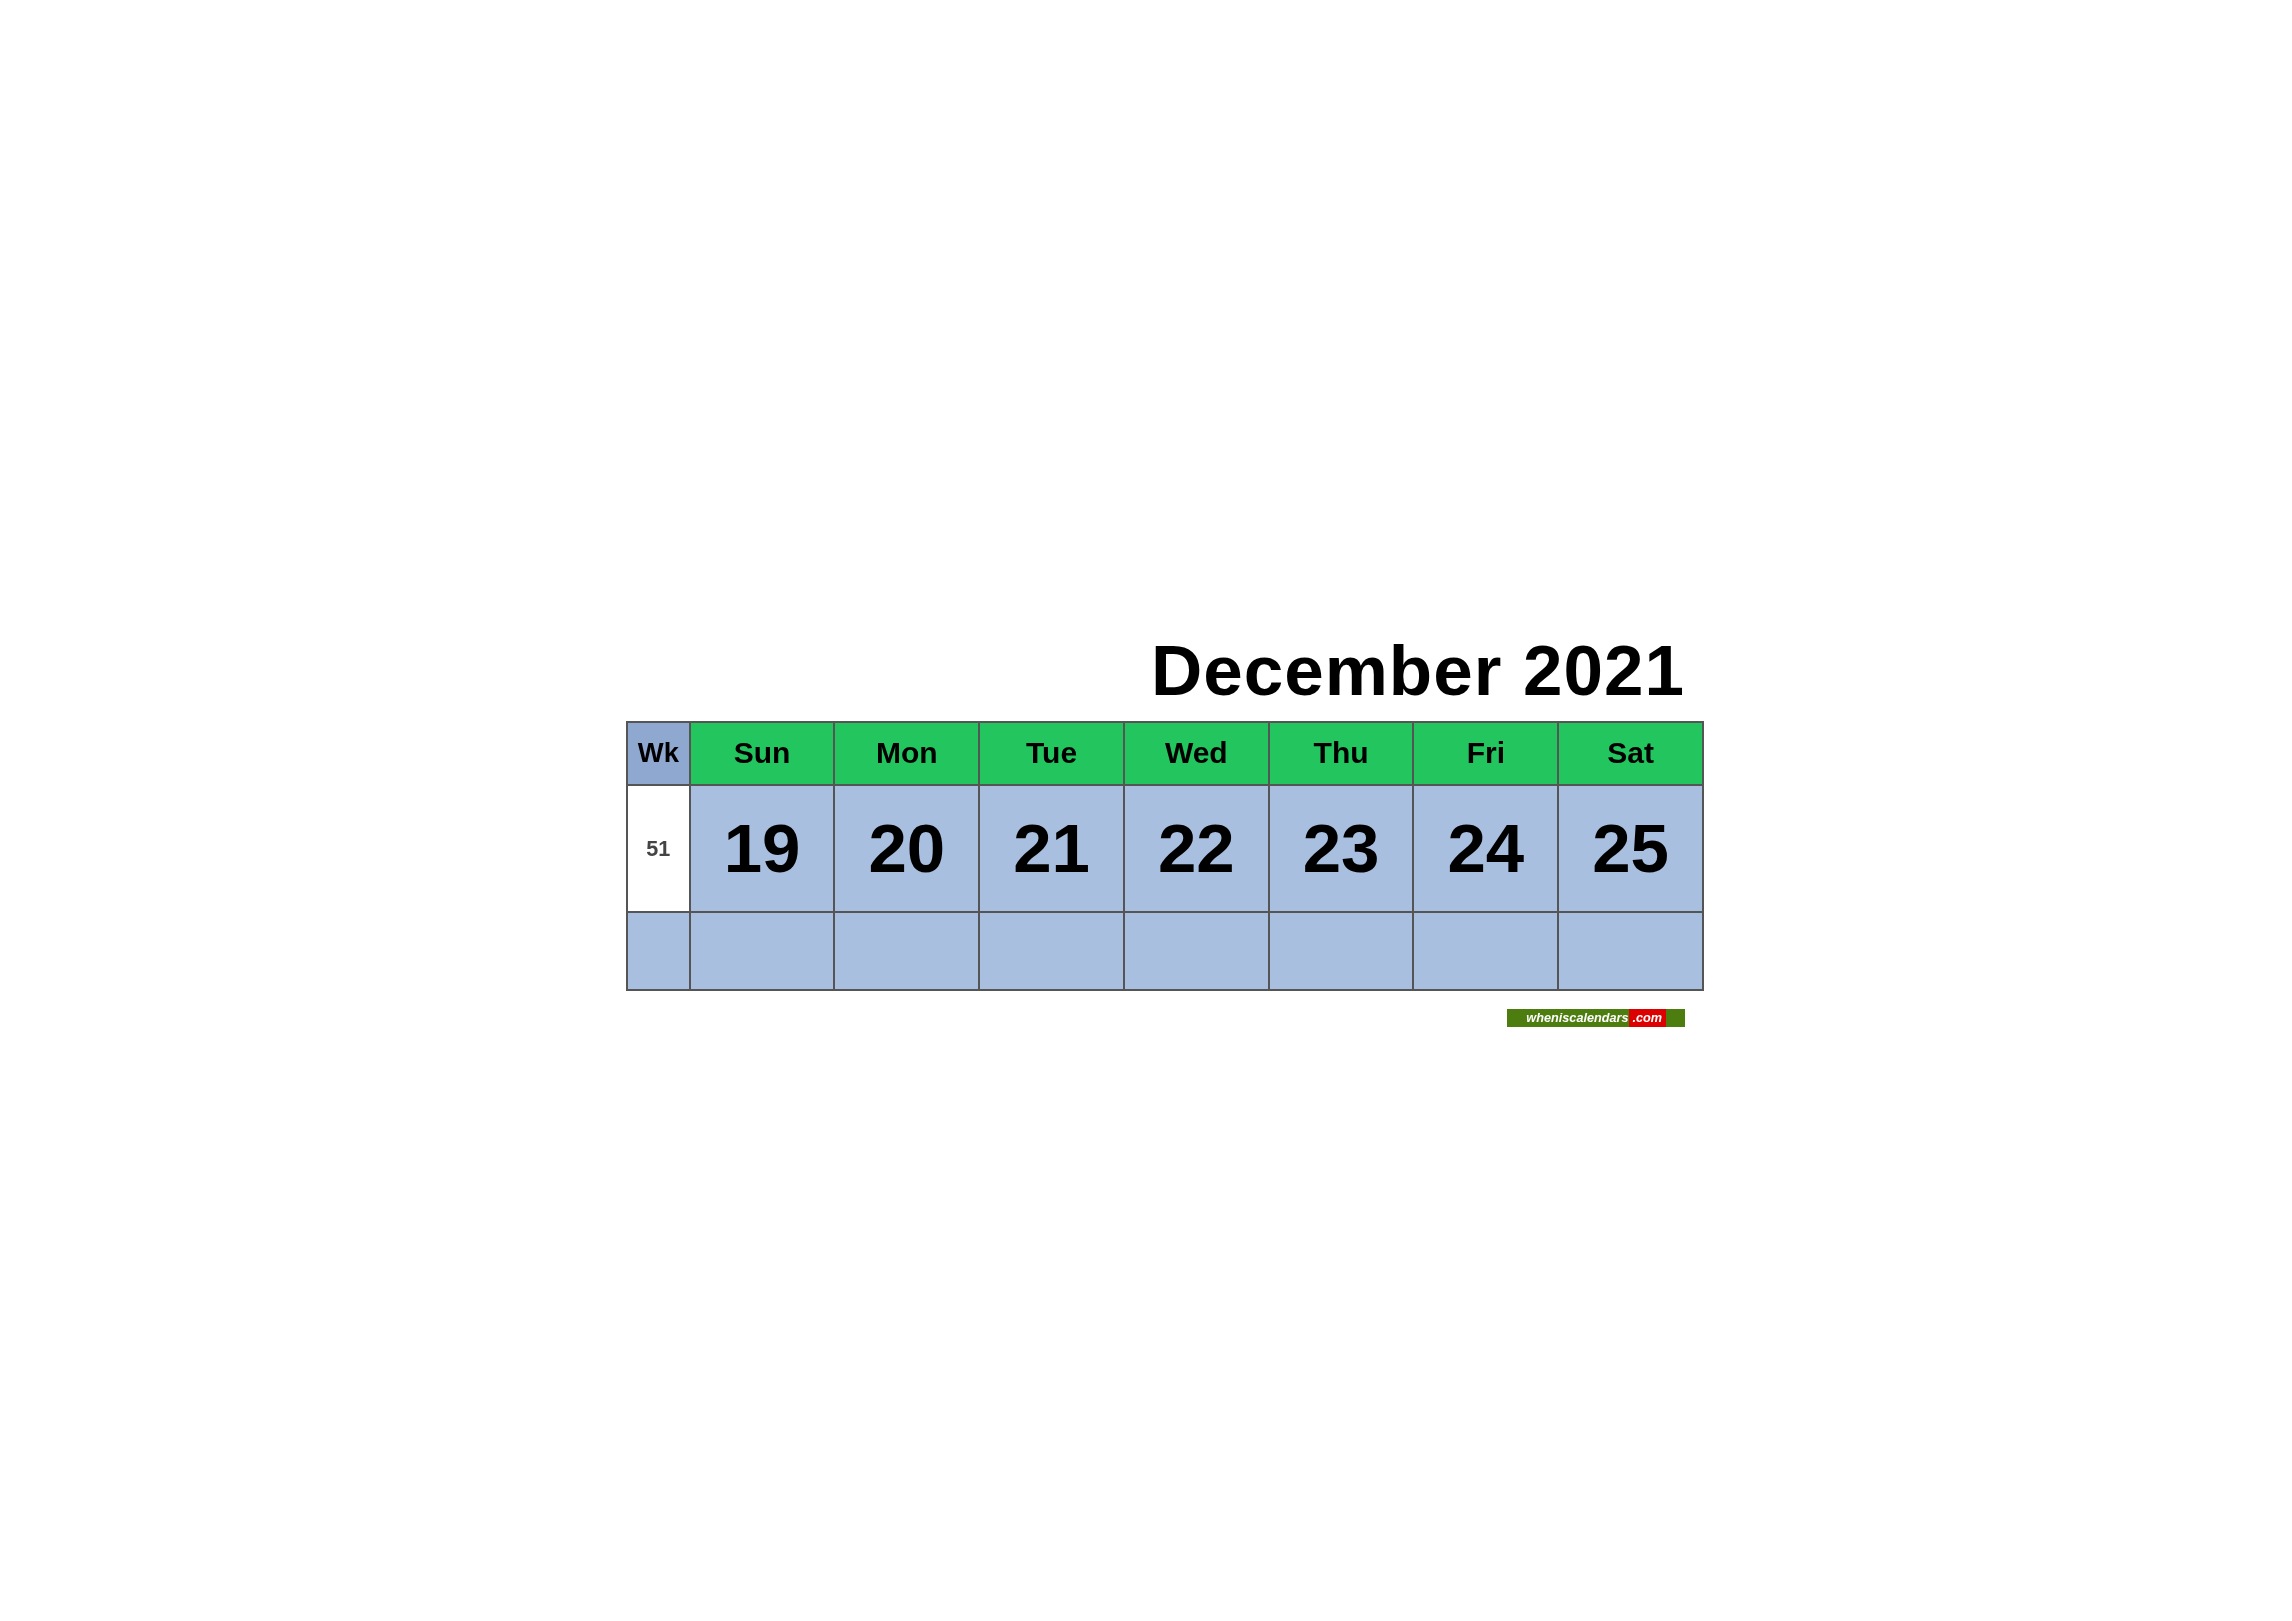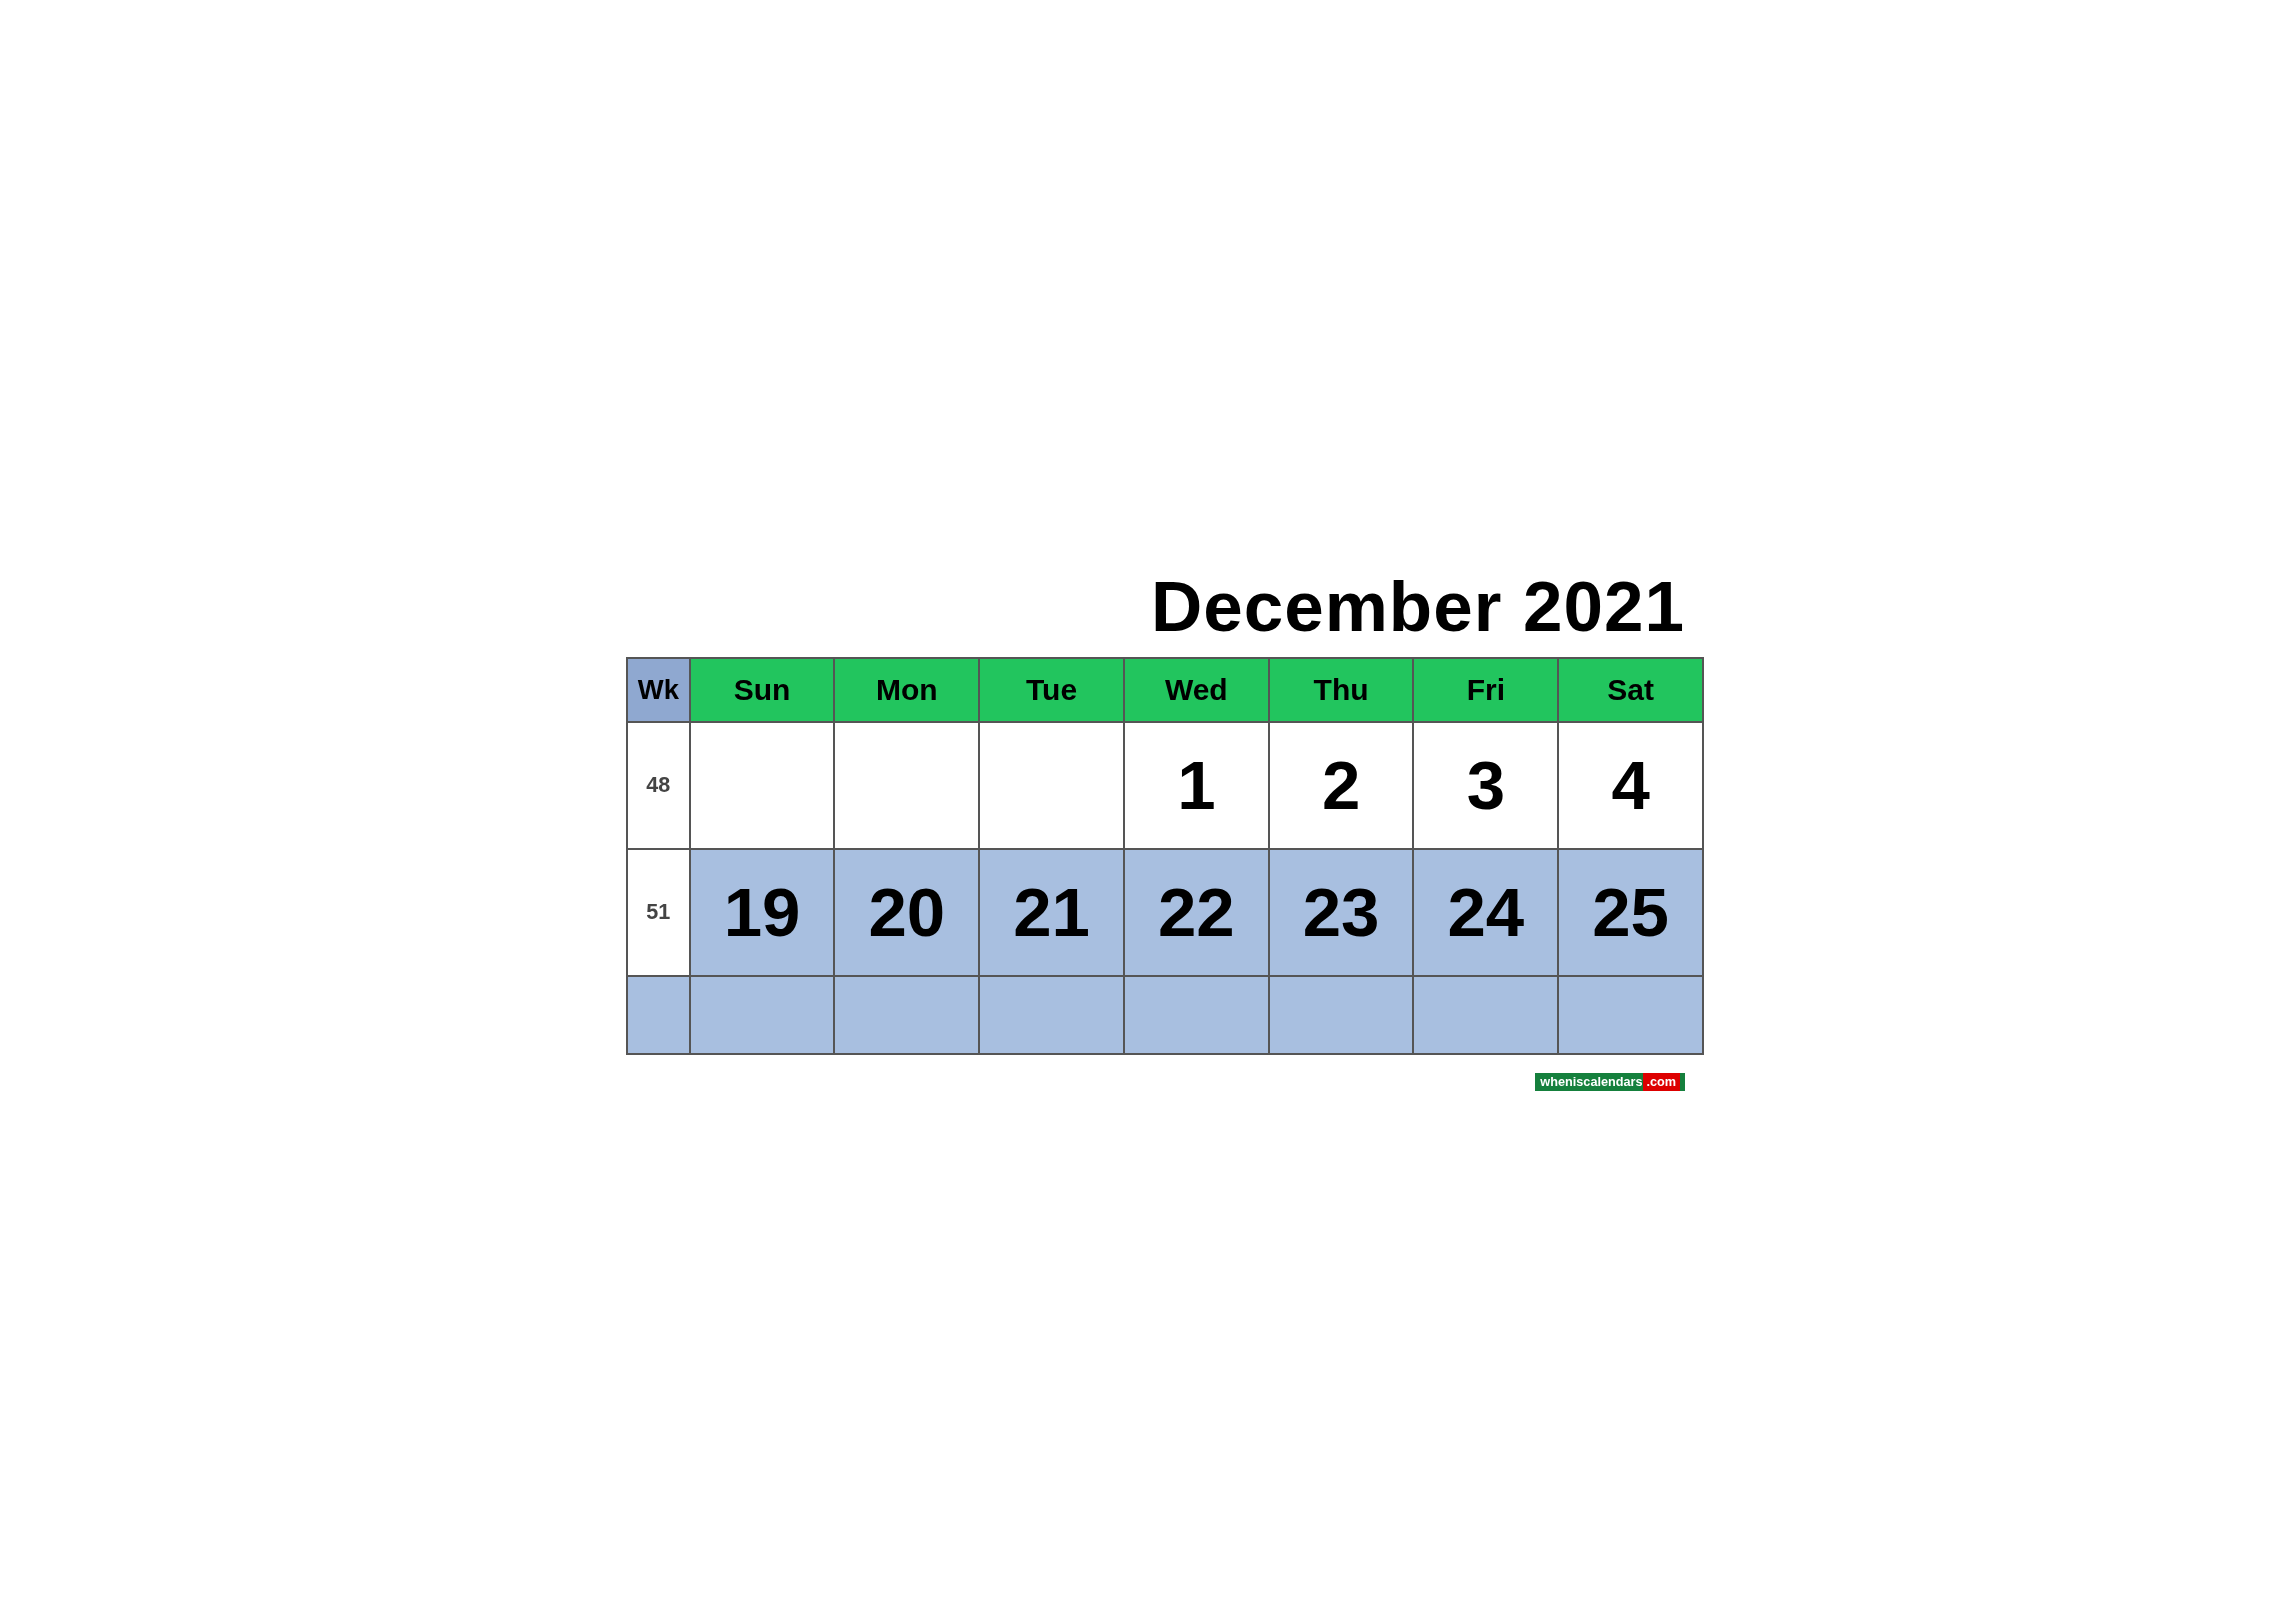--- a/index.html
+++ b/index.html
@@ -103,25 +103,26 @@
 
     .watermark {
       position: absolute;
       bottom: -34px;
       right: 0;
       font-size: 12.7px;
       font-family: Arial, sans-serif;
     }
 
     .watermark a {
-      background-color: #15803d;
+      background-color: #4d7c0f;
       color: #ffffff;
-      padding: 2px 5px;
+      padding: 2px 19px;
       text-decoration: none;
       font-weight: bold;
+      font-style: italic;
     }
 
     .watermark-red {
       background-color: #dd0000 !important;
     }
   </style>
 </head>
 <body>
 
 <div class="calendar-container">
@@ -134,30 +135,20 @@
         <th>Sun</th>
         <th>Mon</th>
         <th>Tue</th>
         <th>Wed</th>
         <th>Thu</th>
         <th>Fri</th>
         <th>Sat</th>
       </tr>
     </thead>
     <tbody id="calendar-body">
-    <tr class="row-white">
-          <td class="wk-cell">48</td>
-          <td class="day-cell empty"></td>
-          <td class="day-cell empty"></td>
-          <td class="day-cell empty"></td>
-          <td class="day-cell">1</td>
-          <td class="day-cell">2</td>
-          <td class="day-cell">3</td>
-          <td class="day-cell">4</td>
-        </tr>
         <tr class="row-blue">
           <td class="wk-cell">51</td>
           <td class="day-cell">19</td>
           <td class="day-cell">20</td>
           <td class="day-cell">21</td>
           <td class="day-cell">22</td>
           <td class="day-cell">23</td>
           <td class="day-cell">24</td>
           <td class="day-cell">25</td>
         </tr>

